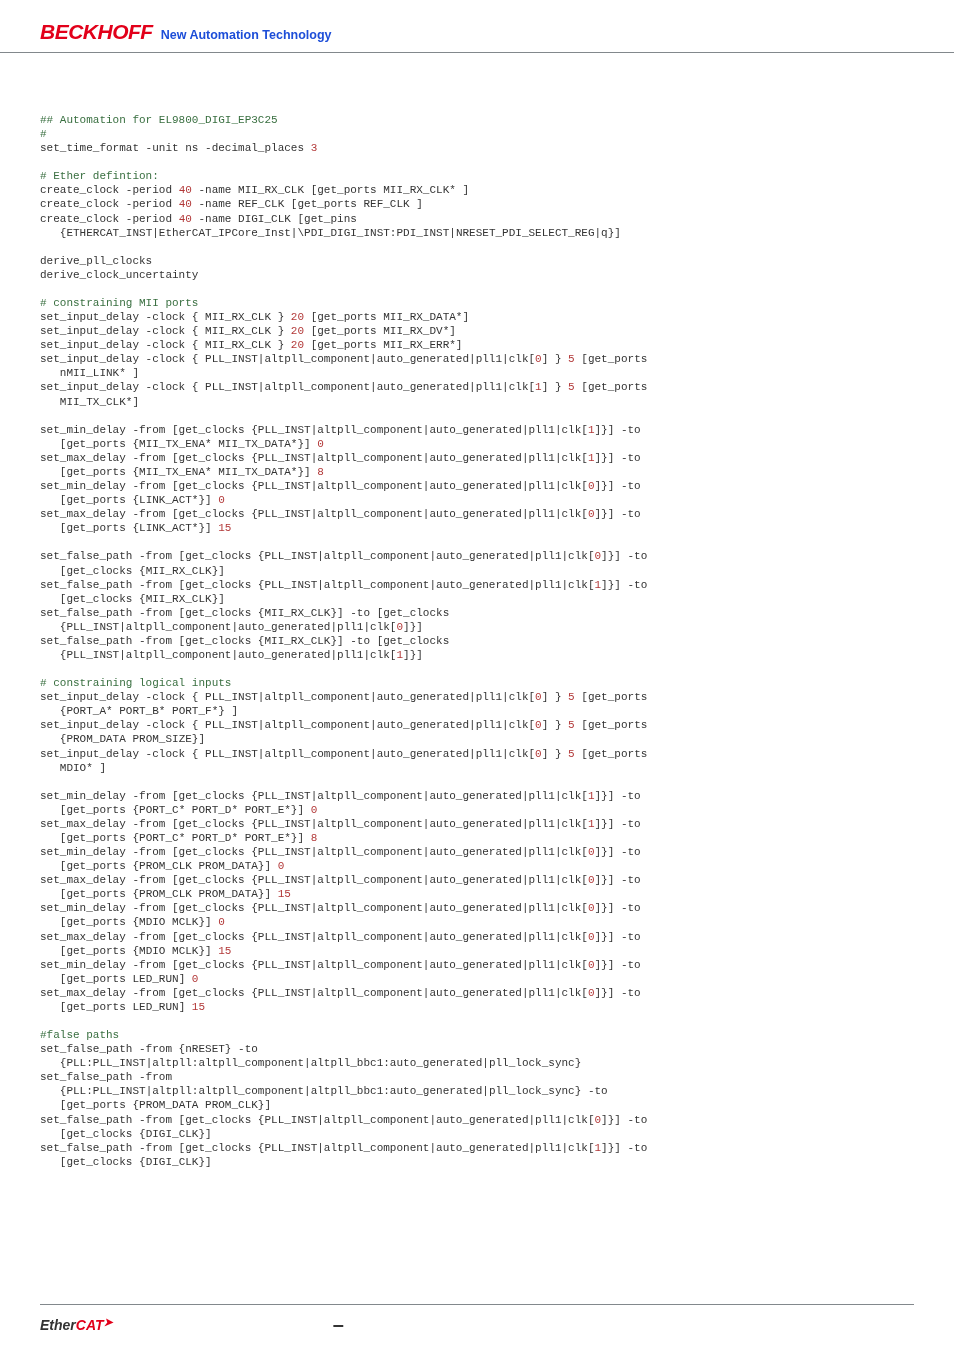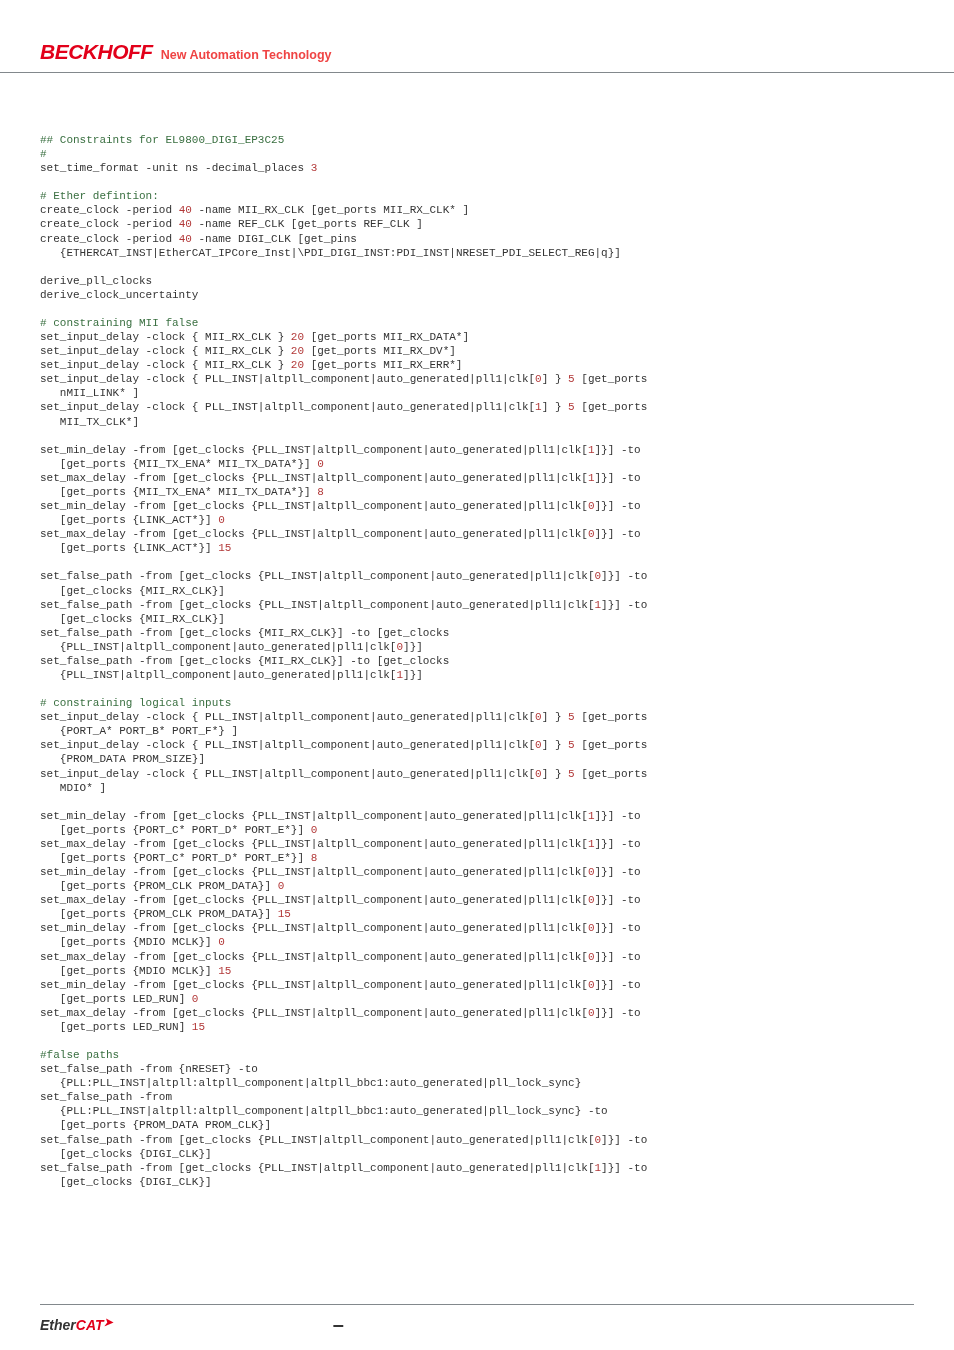--- a/index.html
+++ b/index.html
@@ -8,32 +8,32 @@
     height: 1350px;
     background: #fff;
     font-family: Arial, sans-serif;
     position: relative;
   }
   .header {
     background: #fff;
     padding: 20px 40px 8px 40px;
     border-bottom: 1px solid #82888c;
   }
-  .logo-row { display: flex; align-items: baseline; gap: 2px; margin-top: 20px; }
+  .logo-row { display: flex; align-items: baseline; gap: 2px; }
   .logo-beckhoff {
     font-family: Arial, sans-serif;
     font-weight: 900;
     font-size: 21px;
     color: #e2001a;
     font-style: italic;
     letter-spacing: -0.5px;
   }
   .logo-tagline {
     font-size: 12.5px;
-    color: #ef4444;
+    color: #1d4ed8;
     font-weight: 600;
     margin-left: 6px;
   }
   .content {
     padding: 60px 40px 20px 40px;
   }
   .code {
     font-family: "Courier New", monospace;
     font-size: 11px;
     line-height: 1.28;
@@ -76,34 +76,34 @@
 <body>
 
 <div class="header">
   <div class="logo-row">
     <span class="logo-beckhoff">BECKHOFF</span>
     <span class="logo-tagline">New Automation Technology</span>
   </div>
 </div>
 
 <div class="content">
-<div class="code"><span class="c-comment">## Constraints for EL9800_DIGI_EP3C25</span>
+<div class="code"><span class="c-comment">## Automation for EL9800_DIGI_EP3C25</span>
 <span class="c-comment">#</span>
 <span>set_time_format -unit ns -decimal_places </span><span class="c-red">3</span>
 
 <span class="c-comment"># Ether defintion:</span>
 <span>create_clock -period </span><span class="c-red">40</span><span> -name MII_RX_CLK [get_ports MII_RX_CLK* ]</span>
 <span>create_clock -period </span><span class="c-red">40</span><span> -name REF_CLK [get_ports REF_CLK ]</span>
 <span>create_clock -period </span><span class="c-red">40</span><span> -name DIGI_CLK [get_pins</span>
 <span>   {ETHERCAT_INST|EtherCAT_IPCore_Inst|\PDI_DIGI_INST:PDI_INST|NRESET_PDI_SELECT_REG|q}]</span>
 
 <span>derive_pll_clocks</span>
 <span>derive_clock_uncertainty</span>
 
-<span class="c-comment"># constraining MII false</span>
+<span class="c-comment"># constraining MII ports</span>
 <span>set_input_delay -clock { MII_RX_CLK } </span><span class="c-red">20</span><span> [get_ports MII_RX_DATA*]</span>
 <span>set_input_delay -clock { MII_RX_CLK } </span><span class="c-red">20</span><span> [get_ports MII_RX_DV*]</span>
 <span>set_input_delay -clock { MII_RX_CLK } </span><span class="c-red">20</span><span> [get_ports MII_RX_ERR*]</span>
 <span>set_input_delay -clock { PLL_INST|altpll_component|auto_generated|pll1|clk[</span><span class="c-red">0</span><span>] } </span><span class="c-red">5</span><span> [get_ports
    nMII_LINK* ]</span>
 <span>set_input_delay -clock { PLL_INST|altpll_component|auto_generated|pll1|clk[</span><span class="c-red">1</span><span>] } </span><span class="c-red">5</span><span> [get_ports
    MII_TX_CLK*]</span>
 
 <span>set_min_delay -from [get_clocks {PLL_INST|altpll_component|auto_generated|pll1|clk[</span><span class="c-red">1</span><span>]}] -to
    [get_ports {MII_TX_ENA* MII_TX_DATA*}] </span><span class="c-red">0</span>

